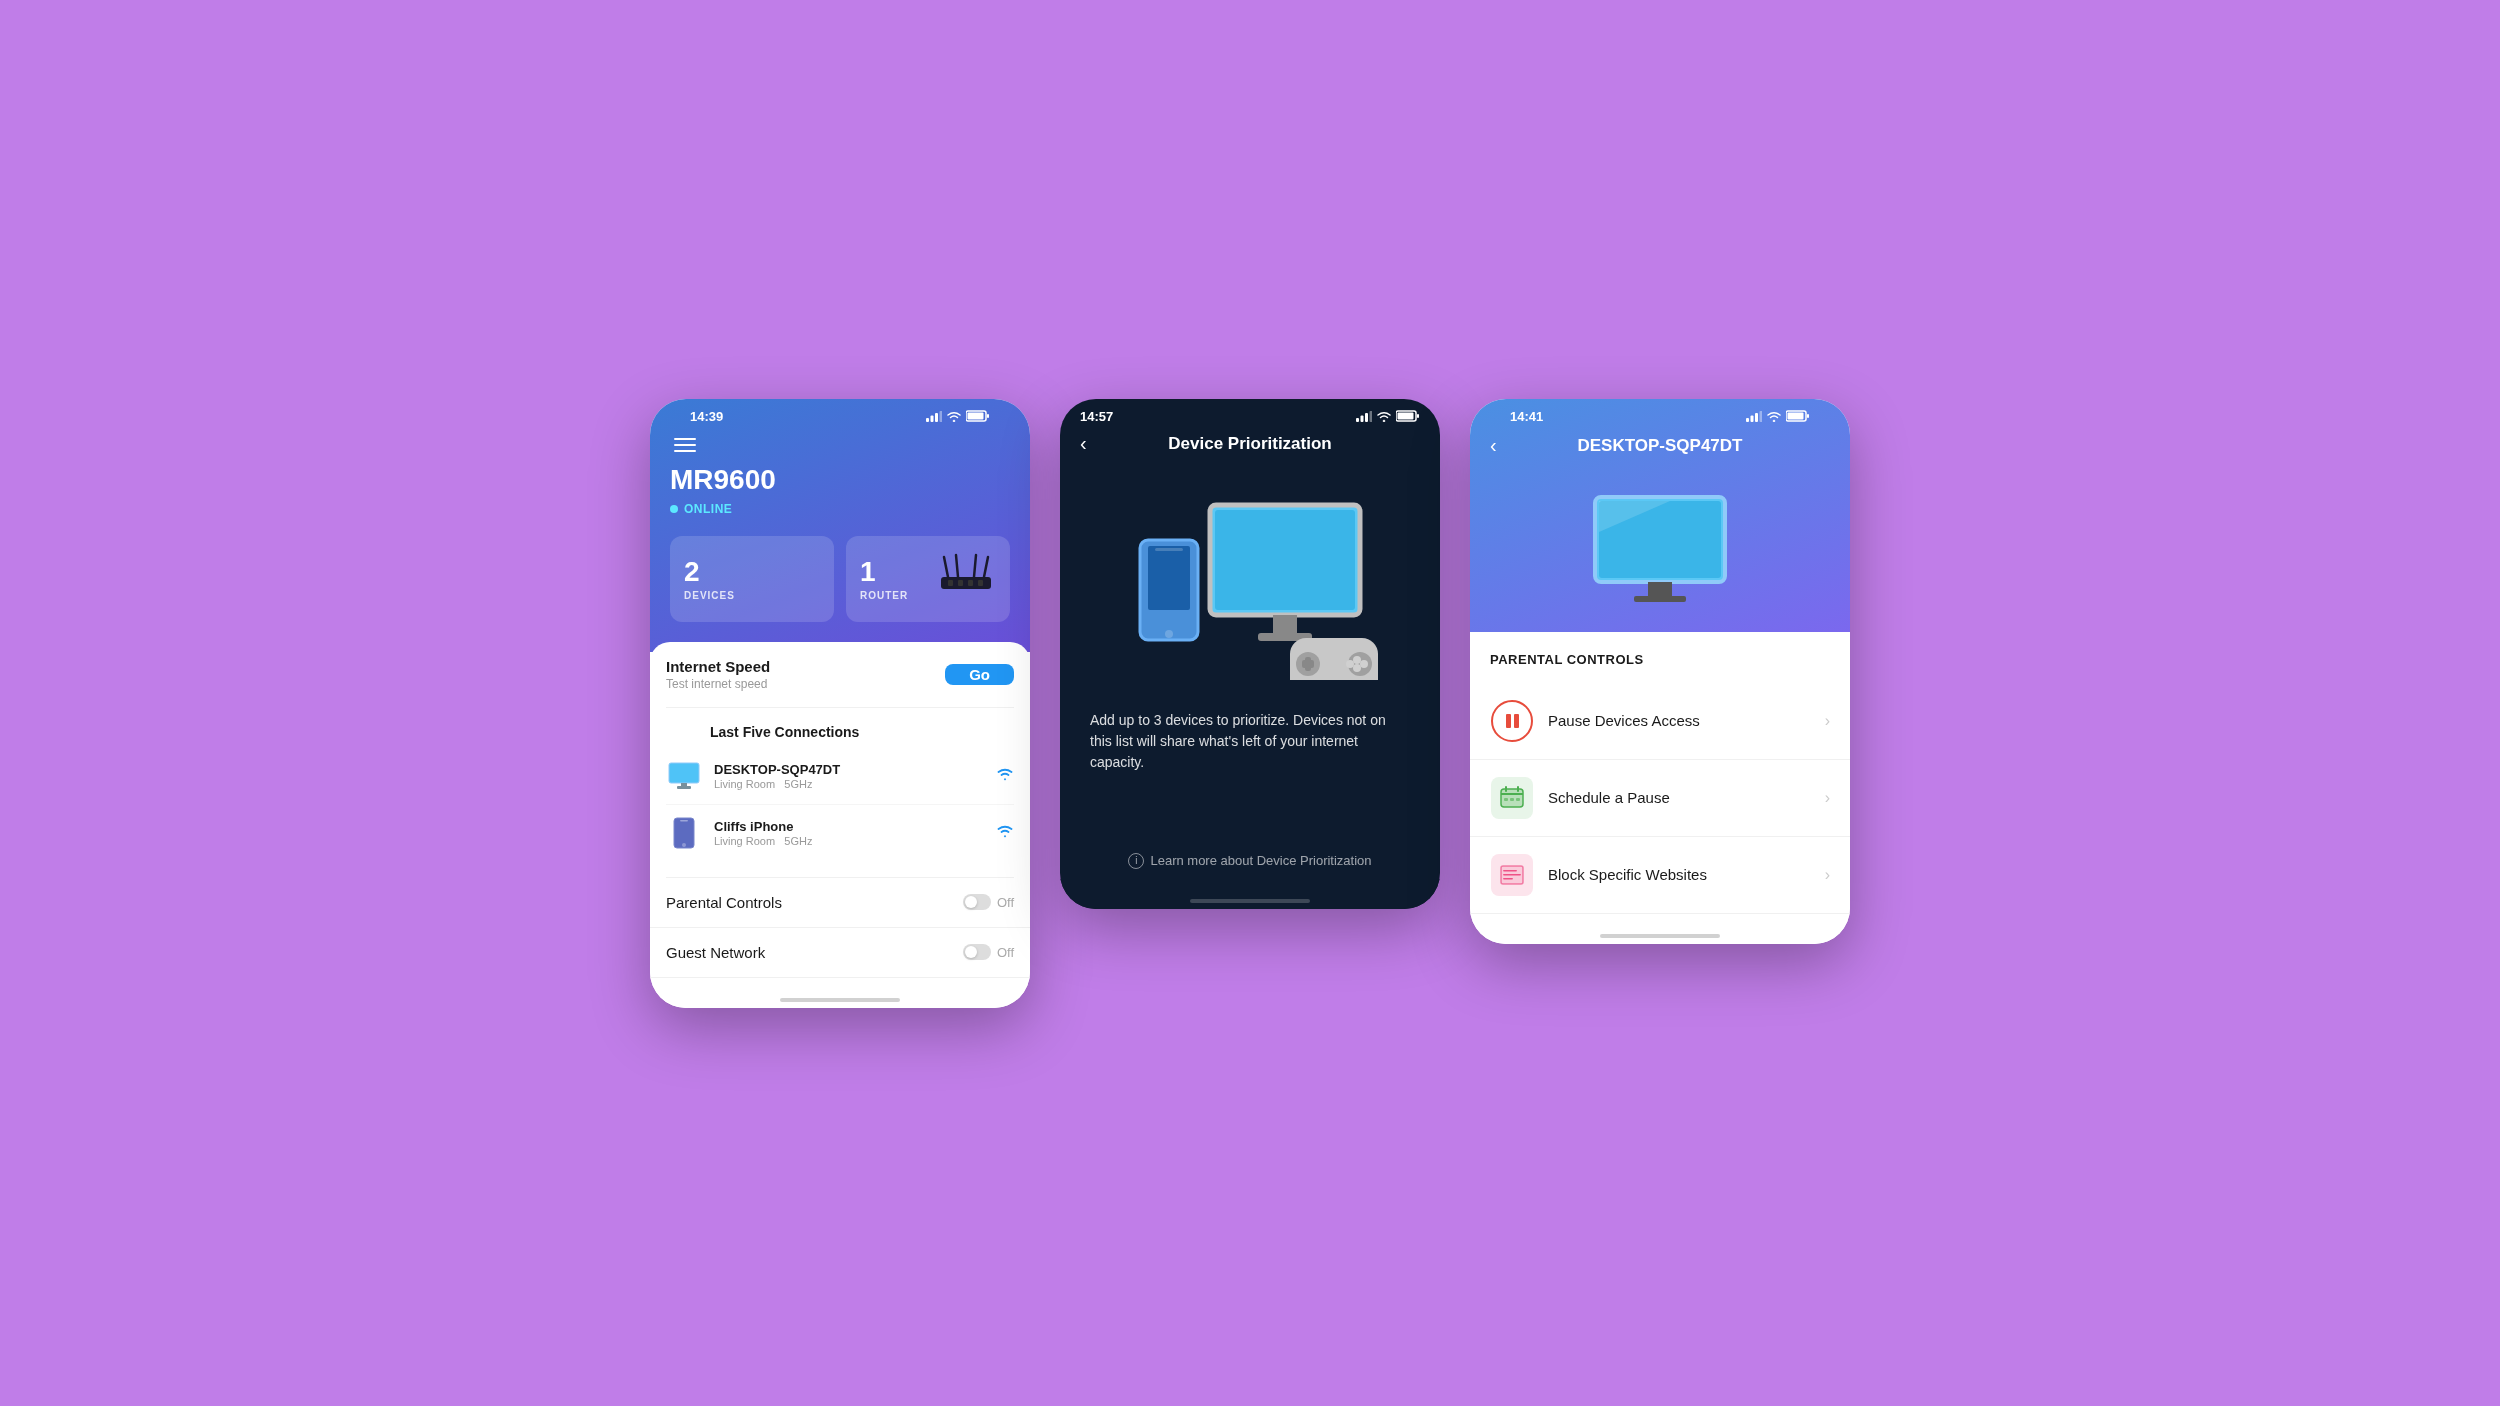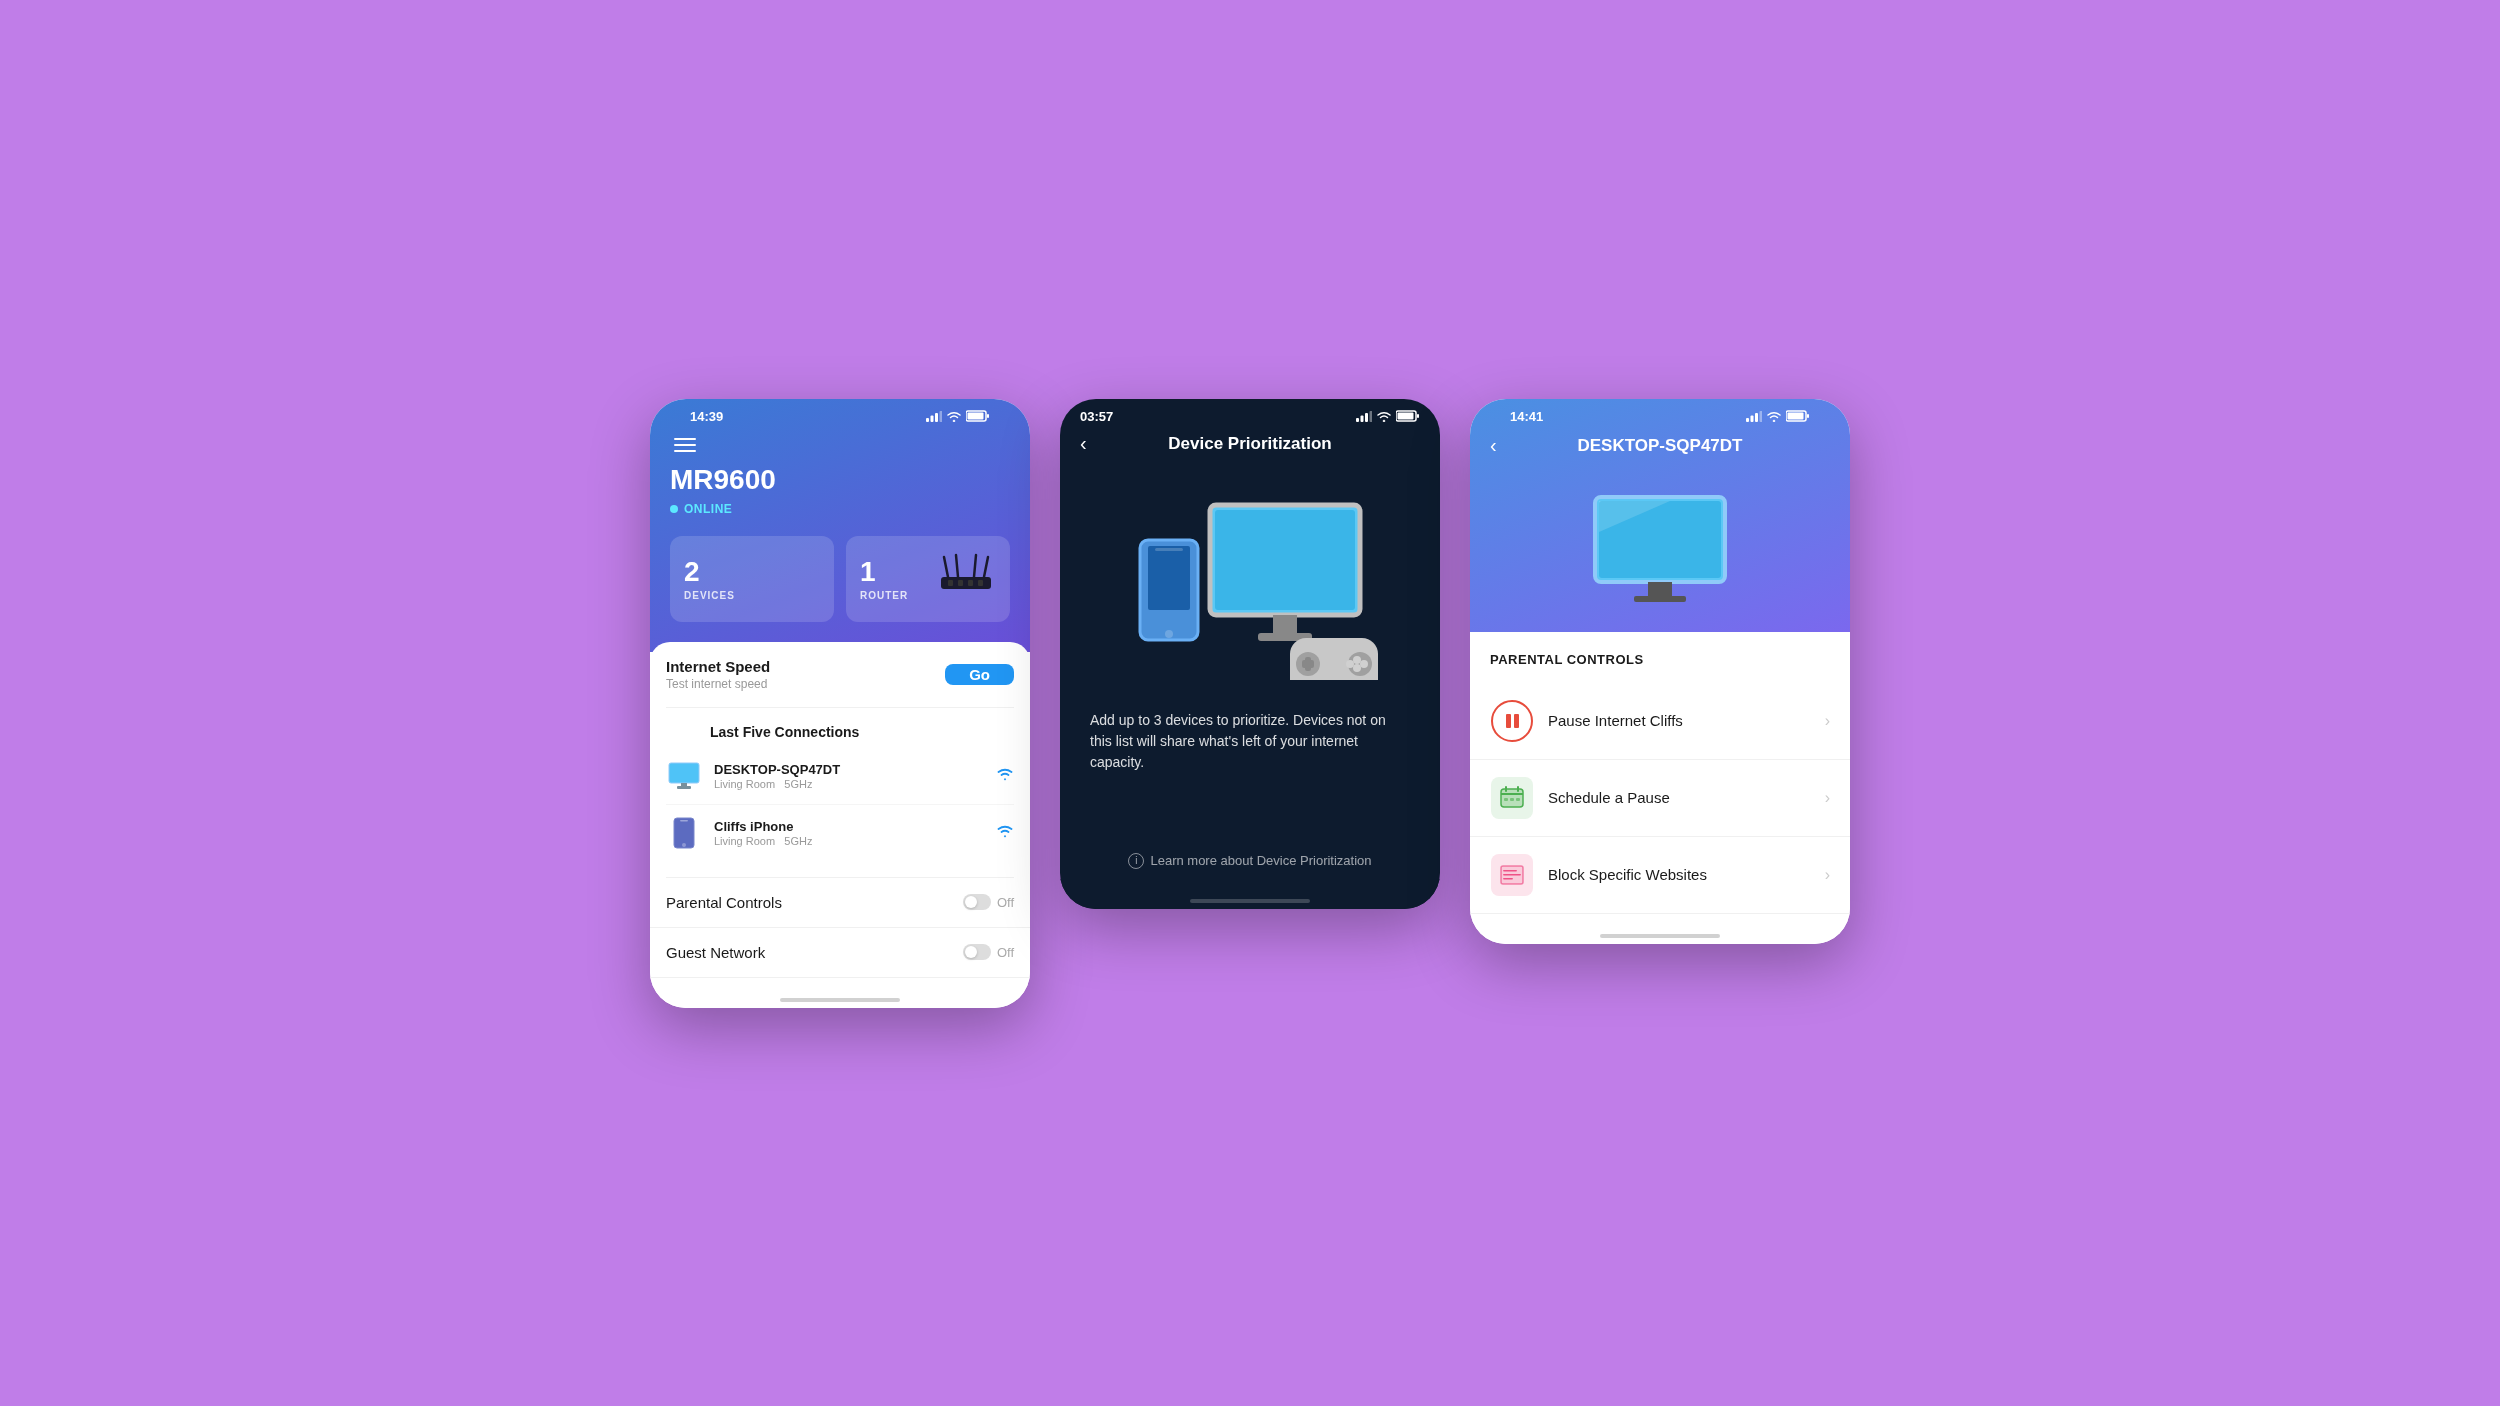--- a/index.html
+++ b/index.html
@@ -651,21 +651,21 @@
       </div>
     </div>
 
     <div class="home-indicator">
       <div class="home-bar"></div>
     </div>
   </div>
 
   <div class="phone screen2">
     <div class="status-bar">
-      <span>03:57</span>
+      <span>14:57</span>
       <div class="status-icons">
         <svg width="16" height="11" viewBox="0 0 16 11">
           <rect x="0" y="7" width="3" height="4" fill="white" rx="1"></rect>
           <rect x="4.5" y="4.5" width="3" height="6.5" fill="white" rx="1"></rect>
           <rect x="9" y="2" width="3" height="9" fill="white" rx="1"></rect>
           <rect x="13.5" y="0" width="3" height="11" fill="white" rx="1" opacity="0.4"></rect>
         </svg>
         <svg width="16" height="12" viewBox="0 0 16 12">
           <path d="M8 9.5 L9.5 11 L8 12.5 L6.5 11 Z" fill="white"></path>
           <path d="M4.5 7.5 Q8 4.5 11.5 7.5" stroke="white" stroke-width="1.5" fill="none" stroke-linecap="round"></path>
@@ -770,21 +770,21 @@
 
       <div class="parental-item">
         <div class="parental-icon-wrap">
           <div class="parental-icon-pause">
             <div class="pause-bars">
               <div class="pause-bar"></div>
               <div class="pause-bar"></div>
             </div>
           </div>
         </div>
-        <span class="parental-item-label">Pause Internet Cliffs</span>
+        <span class="parental-item-label">Pause Devices Access</span>
         <span class="chevron-right">›</span>
       </div>
 
       <div class="parental-item">
         <div class="parental-icon-wrap">
           <div class="parental-icon-schedule">
             <svg width="26" height="26" viewBox="0 0 26 26">
               <rect x="2" y="4" width="22" height="18" rx="3" fill="#4caf50" opacity="0.3"></rect>
               <rect x="2" y="4" width="22" height="18" rx="3" stroke="#4caf50" stroke-width="1.5" fill="none"></rect>
               <rect x="2" y="8" width="22" height="2" fill="#4caf50"></rect>

